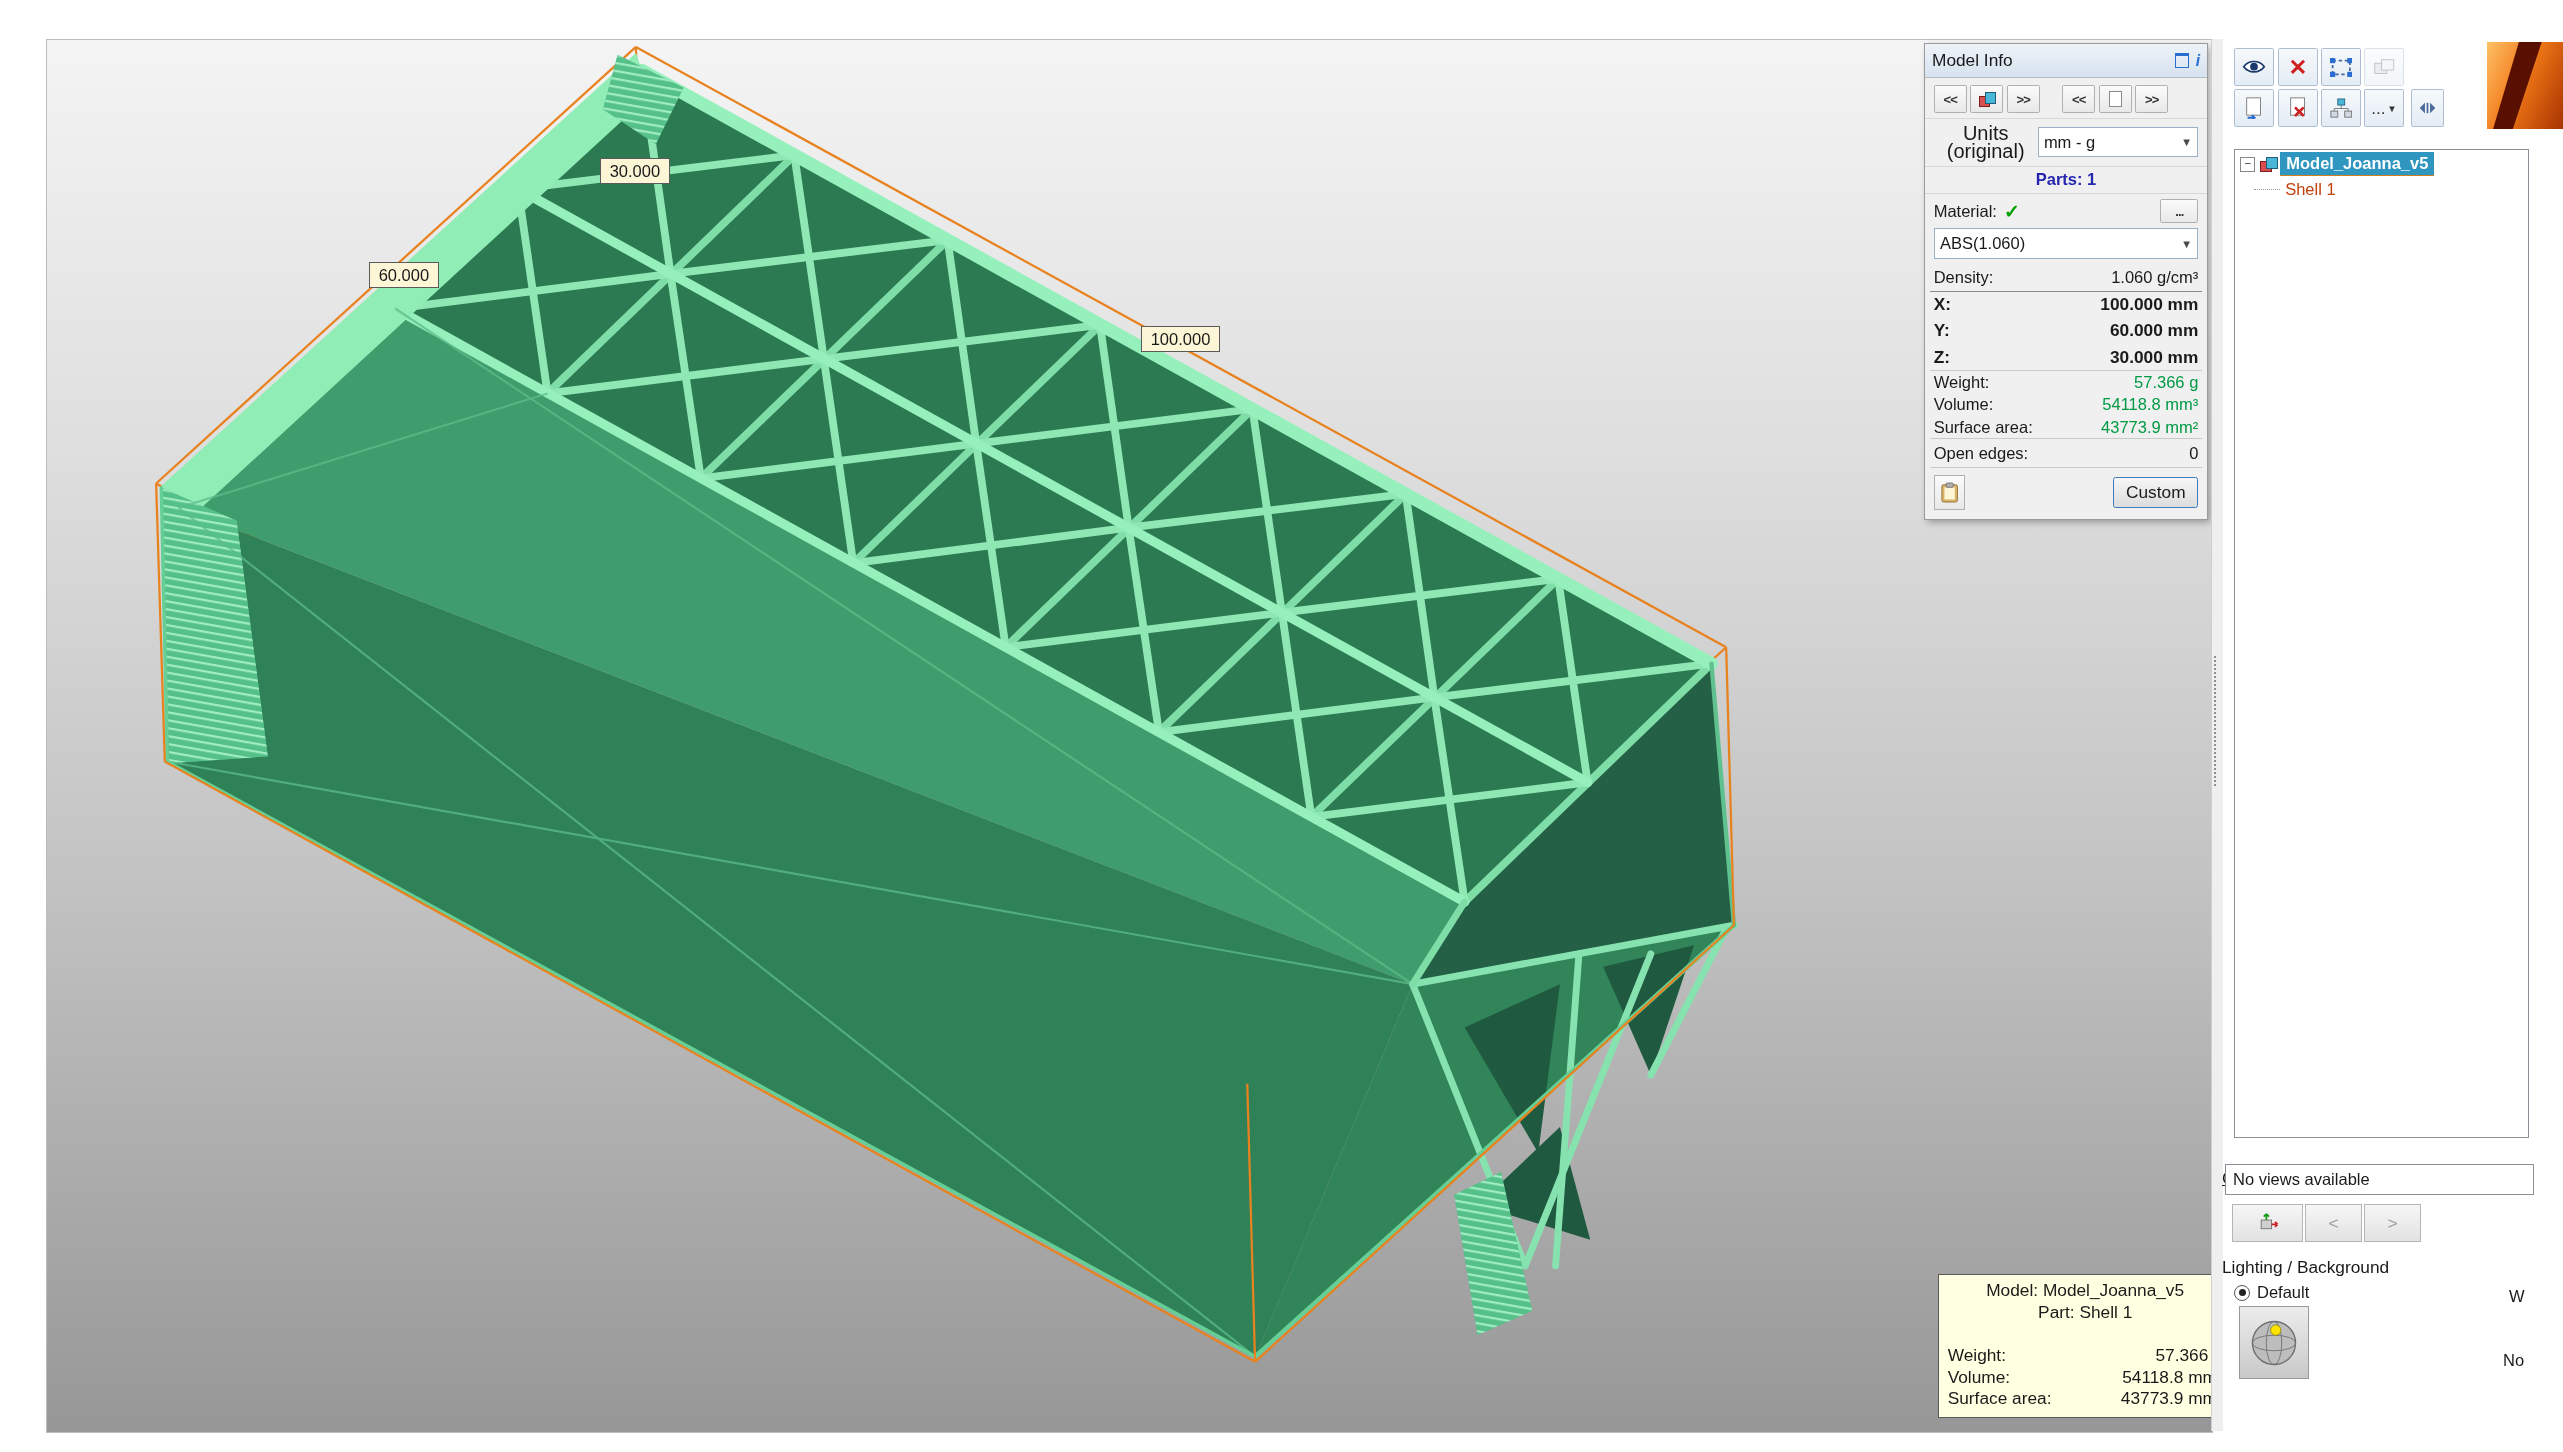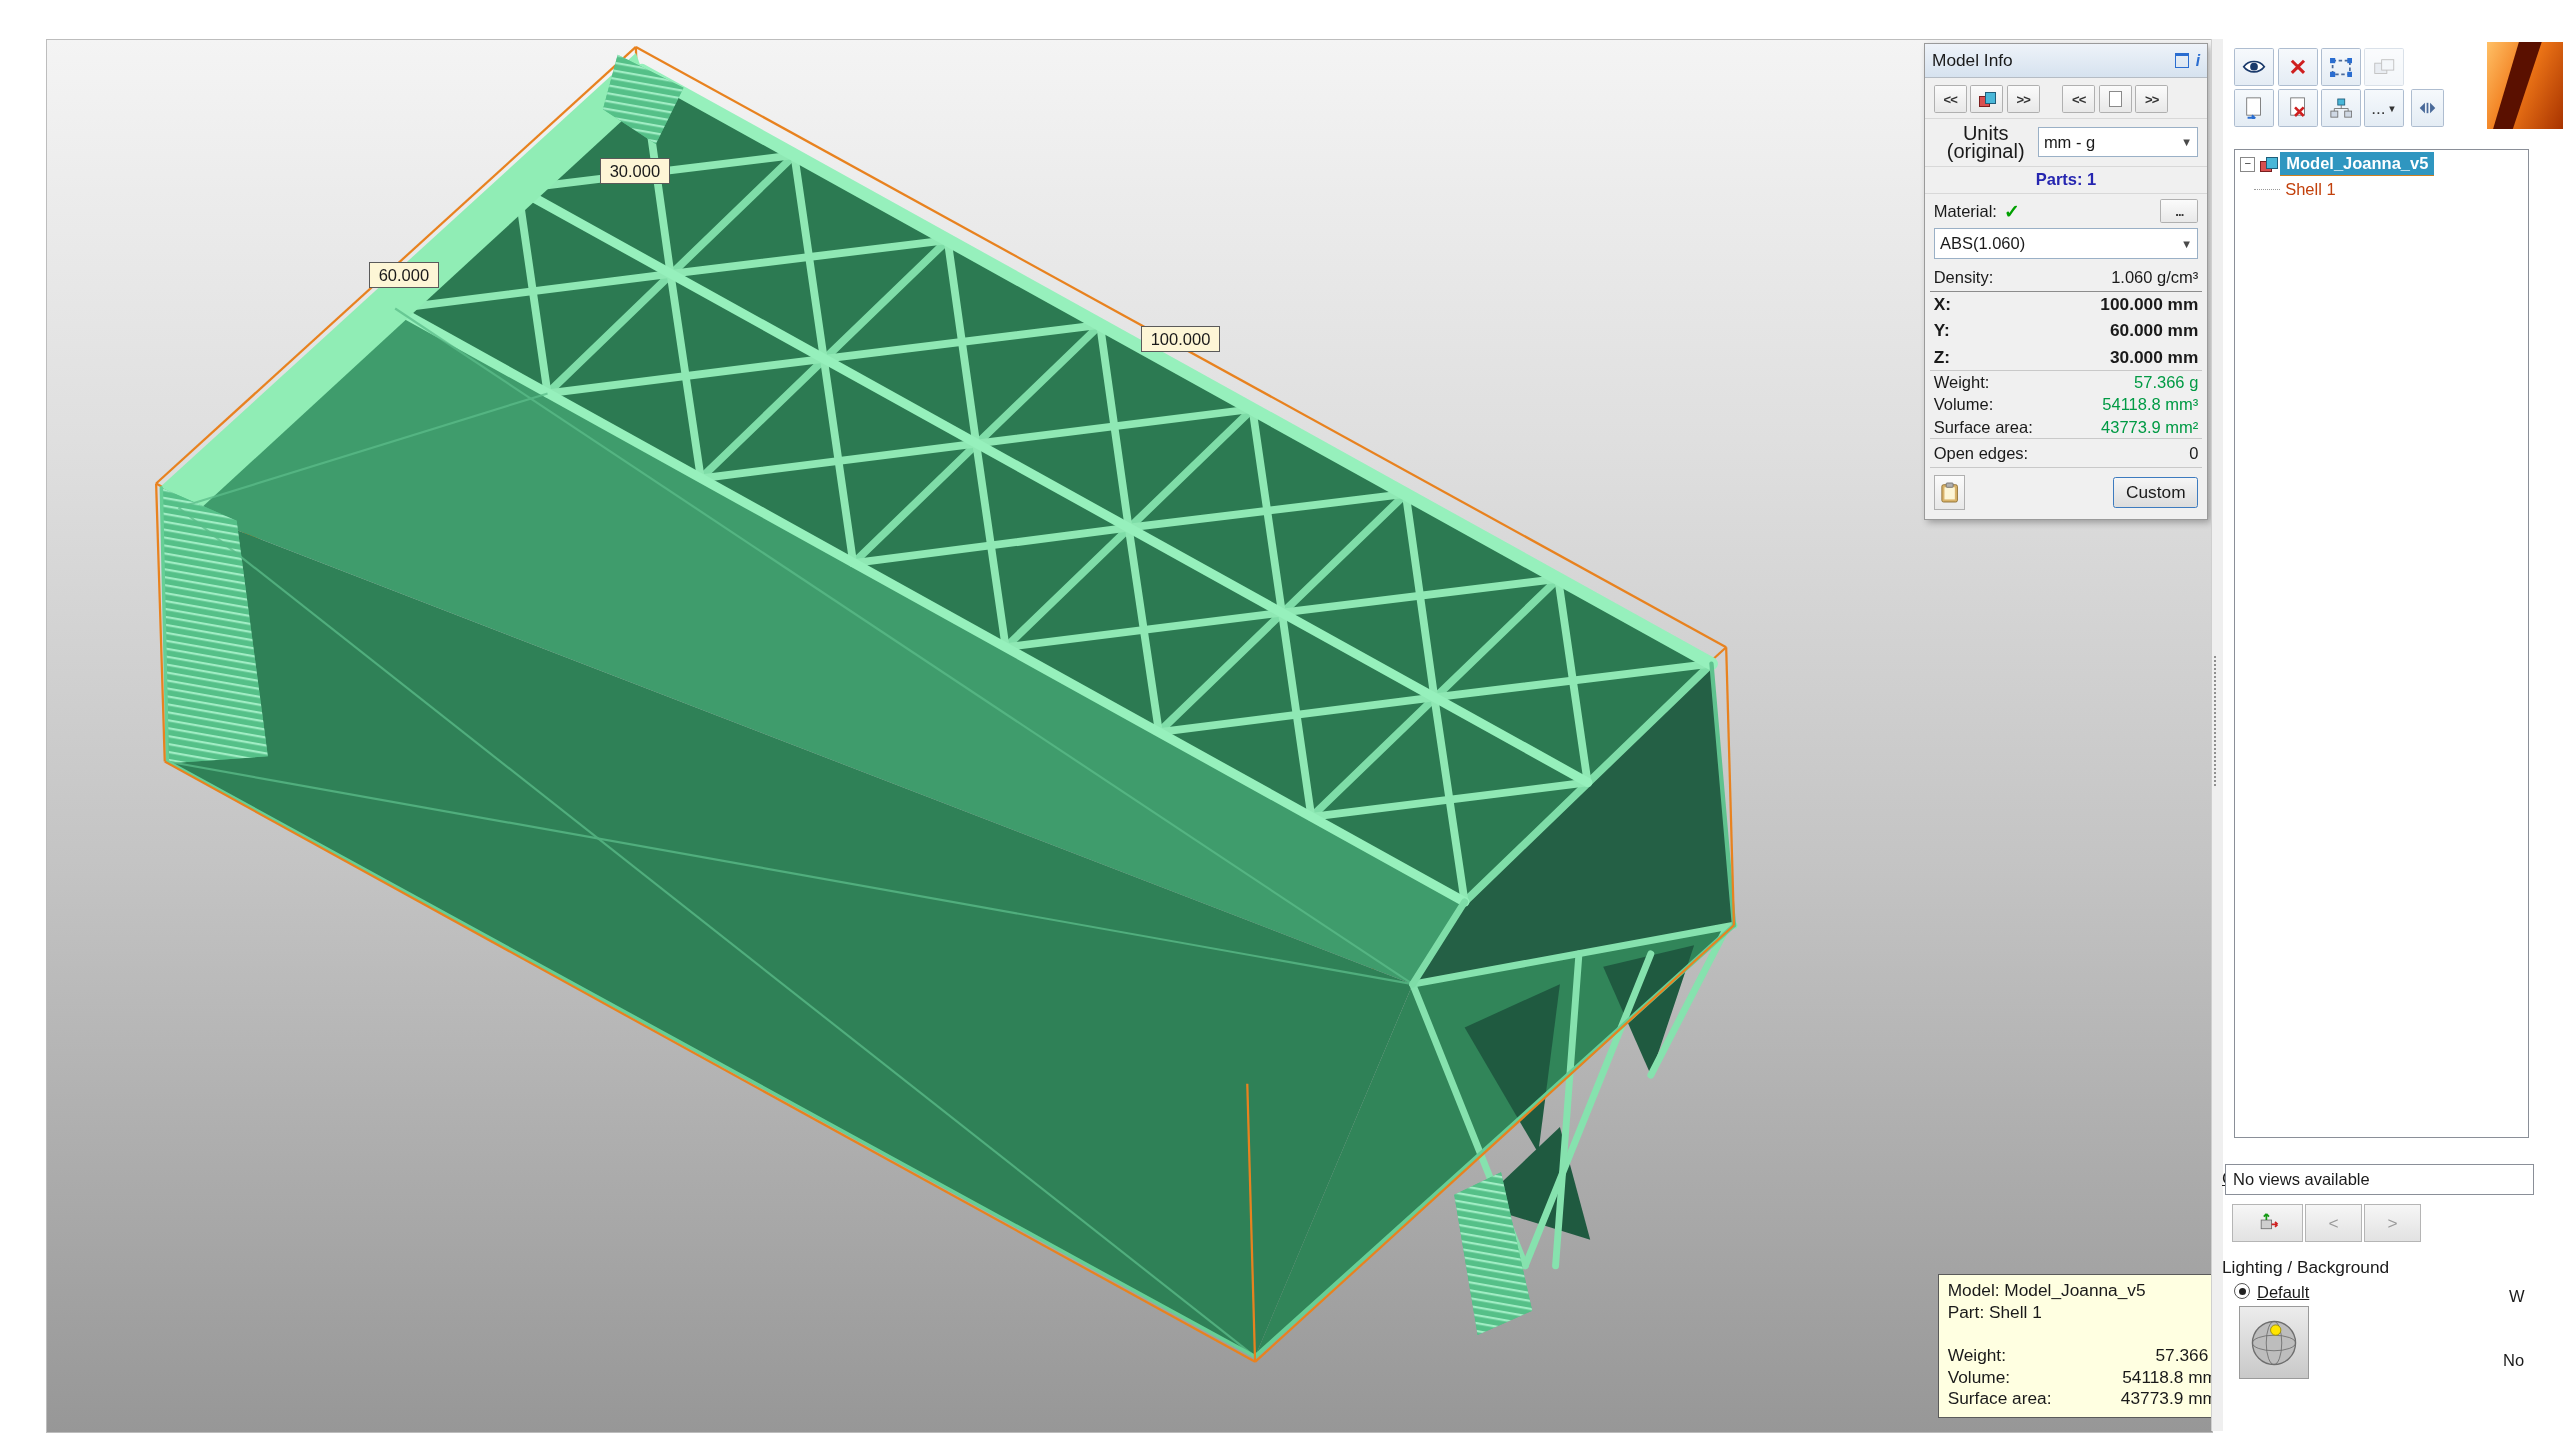--- a/index.html
+++ b/index.html
@@ -16,21 +16,21 @@
   }
   .dimlabel{
     position:absolute;background:#fdf6d6;border:0.9px solid #5a5a5a;
     font-size:16.5px;padding:2.6px 8.7px;color:#1a1a1a;white-space:nowrap;
   }
   
   #tooltip{
     left:1891px;top:1234px;width:275px;background:#ffffe1;border:0.9px solid #5a5a5a;
     font-size:17.3px;padding:5.2px 8.7px 7px 8.7px;line-height:21.6px;
   }
-  #tooltip .c{}
+  #tooltip .c{text-align:center;}
   #tooltip .row{display:flex;justify-content:space-between;}
   
   #mi{
     left:1924px;top:43px;width:282px;background:#f0f0f0;
     border:0.9px solid #9a9a9a;box-shadow:2.6px 2.6px 7px rgba(0,0,0,.3);
     font-size:16.5px;
   }
   #mi .title{
     height:33px;display:flex;align-items:center;padding:0 7px;
     background:linear-gradient(#eef3f9,#d6e2ef);border-bottom:0.9px solid #b5bcc4;
@@ -456,21 +456,21 @@
   <svg width="22.5" height="21" viewBox="0 0 26 24">
     <rect x="6" y="8" width="12" height="10" fill="#cfcfcf" stroke="#707070"></rect>
     <path d="M12 8 L12 1 M12 1 L9 4 M12 1 L15 4" stroke="#159a15" stroke-width="2" fill="none"></path>
     <path d="M18 13 L25 13 M25 13 L22 10 M25 13 L22 16" stroke="#cf1f1f" stroke-width="2" fill="none"></path>
   </svg>
 </div>
 <div class="cvbtn" style="left:2305px;top:1204px;width:55px;">&lt;</div>
 <div class="cvbtn" style="left:2364px;top:1204px;width:55px;">&gt;</div>
 
 <div class="sbh" style="left:2222px;top:1257px;">Lighting / Background</div>
-<div class="abs" style="left:2234px;top:1283px;display:flex;gap:7px;text-decoration:underline;">
+<div class="abs" style="left:2234px;top:1283px;display:flex;align-items:center;gap:7px;">
   <span class="radio">
       <span class="dot"></span>
     </span>
   <span style="font-size:16.5px;">Default</span>
 </div>
 <div id="spheretile" class="abs">
   <svg width="50" height="50" viewBox="0 0 58 58">
     <circle cx="29" cy="29" r="25" fill="#bdbdbd" stroke="#6e6e6e" stroke-width="1.6"></circle>
     <ellipse cx="29" cy="29" rx="25" ry="9" fill="none" stroke="#6e6e6e"></ellipse>
     <ellipse cx="29" cy="29" rx="9" ry="25" fill="none" stroke="#6e6e6e"></ellipse>

